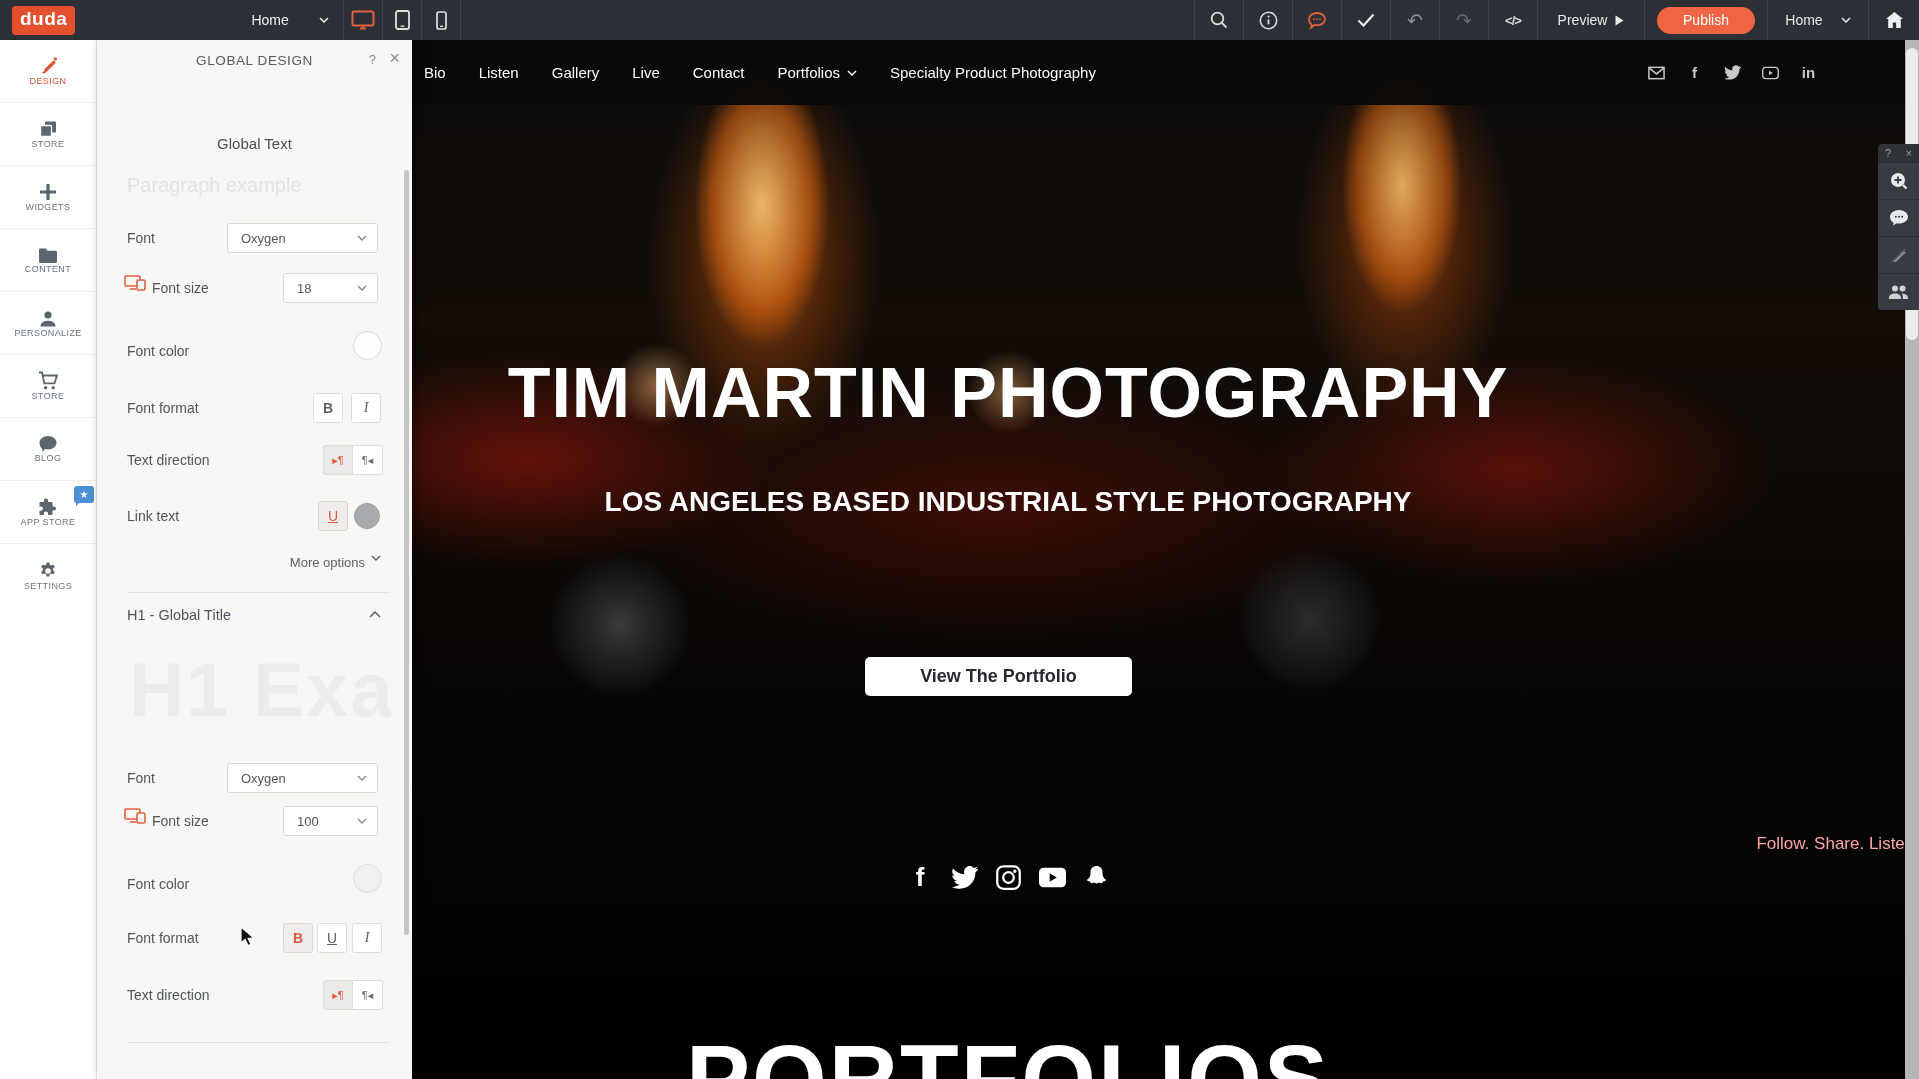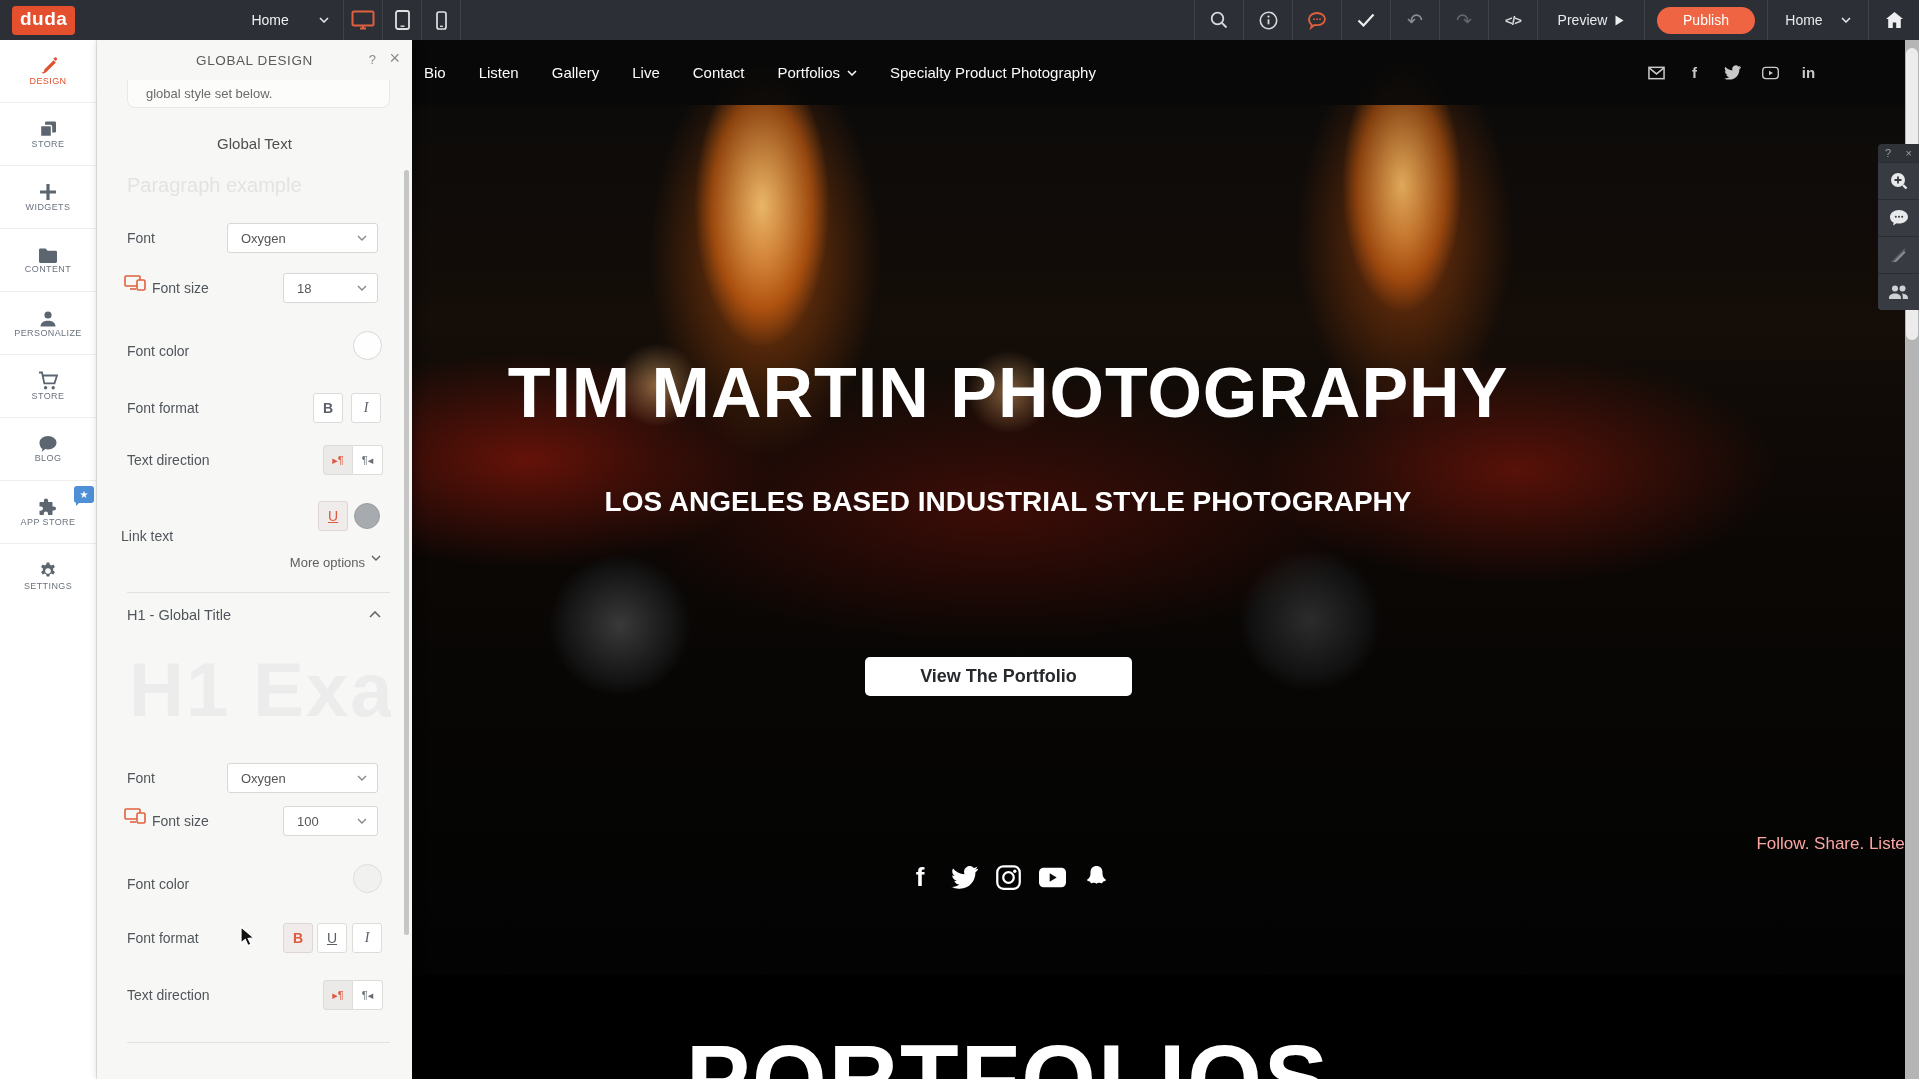--- a/index.html
+++ b/index.html
@@ -441,23 +441,20 @@
 <section class="panel">
   <div class="panel-notch"></div>
 
   <div class="panel-header">
     <span class="panel-title">GLOBAL DESIGN</span>
     <span class="ph-help">?</span>
     <span class="ph-close">×</span>
   </div>
 
   <div class="panel-body">
-    <div class="info-box">
-      <span>global style set below.</span>
-    </div>
 
     <div class="sect-head" style="top:55px;">Global Text</div>
     <div class="pale-preview" style="top:94px;">Paragraph example</div>
 
     <span class="p-label" style="left:30px; top:150px;">Font</span>
     <div class="p-select" style="left:130px; top:143px; width:151px;">
       <span>Oxygen</span>
       <svg width="10" height="6" viewBox="0 0 10 6">
           <path d="M1 1l4 4 4-4" fill="none" stroke="#888" stroke-width="1.4"></path>
         </svg>
@@ -484,21 +481,21 @@
     <div class="fmt-btn italic" style="left:254px; top:313px;">I</div>
 
     <span class="p-label" style="left:30px; top:372px;">Text direction</span>
     <div class="dir-btn l active" style="left:226px; top:365px;">
         <span>▸¶</span>
       </div>
     <div class="dir-btn r" style="left:256px; top:365px;">
         <span>¶◂</span>
       </div>
 
-    <span class="p-label" style="left:24px; top:428px;margin-top:20px;">Link text</span>
+    <span class="p-label" style="left:30px; top:428px;">Link text</span>
     <div class="fmt-btn underl active" style="left:221px; top:421px;">U</div>
     <div class="swatch" style="left:257px; top:423px; width:26px; height:26px; background:#a7abaf; border:1px solid #9a9ea2;"></div>
 
     <div class="more-opts" style="top:475px;">
       <span>More options</span>
       <svg width="10" height="6" viewBox="0 0 10 6">
           <path d="M1 1l4 4 4-4" fill="none" stroke="#5f5f5f" stroke-width="1.4"></path>
         </svg>
     </div>
 

